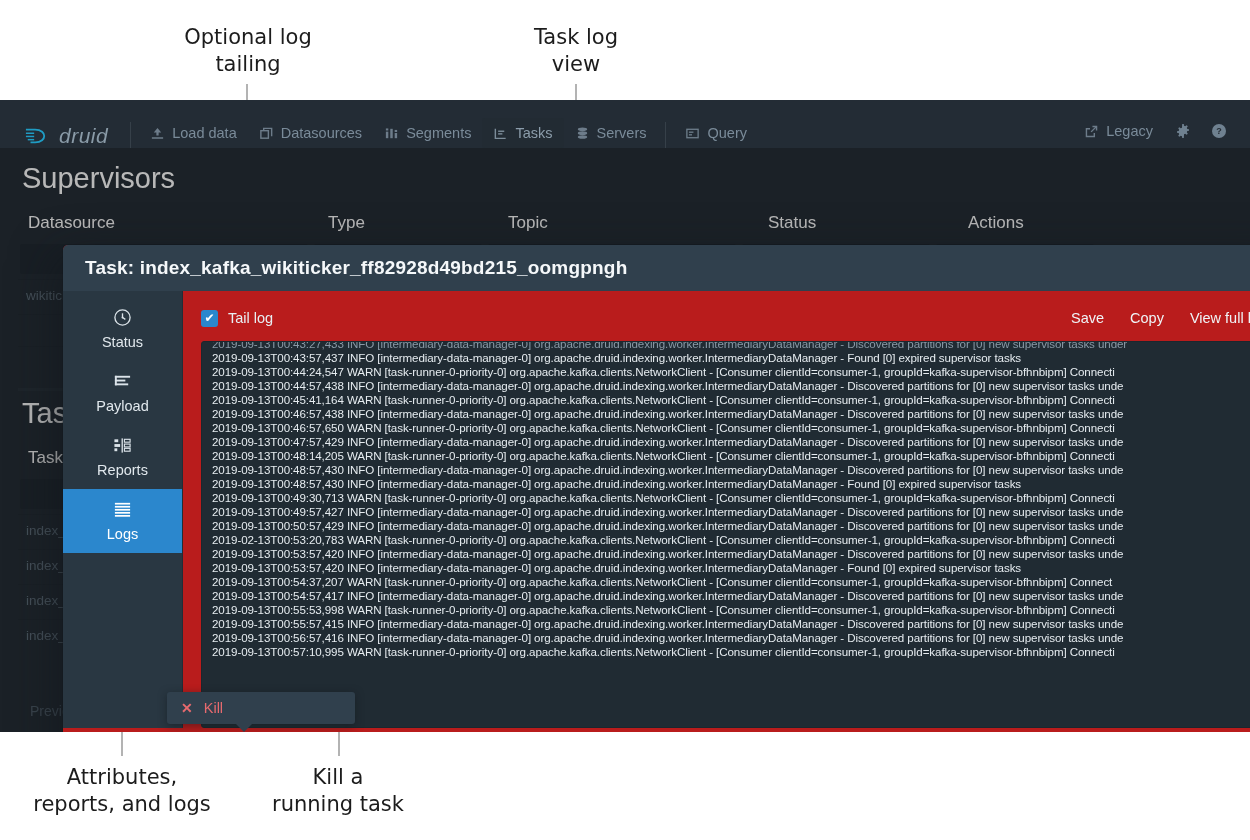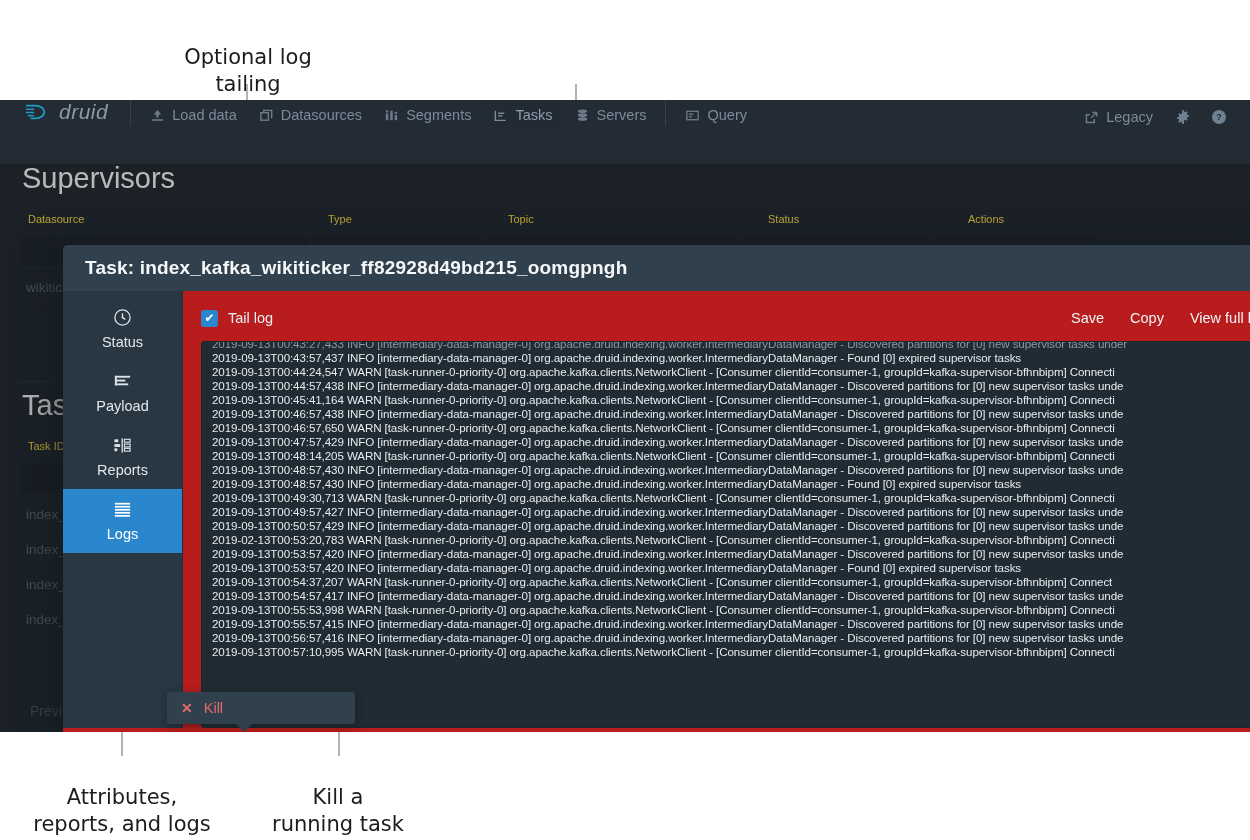--- a/index.html
+++ b/index.html
@@ -15,21 +15,20 @@
 
   
   .annot-text {
     position: absolute;
     color: #1c1c1c;
     font-family: "DejaVu Sans", sans-serif;
     font-size: 21px;
     line-height: 27px;
     text-align: center;
     white-space: pre-line;
-    margin-top: 20px;
   }
   .leader {
     position: absolute;
     background: #b3b3b3;
     width: 2px;
   }
   .leader-dot {
     position: absolute;
     width: 11px; height: 11px;
     border-radius: 50%;
@@ -41,23 +40,23 @@
     position: absolute;
     left: 0; top: 100px;
     width: 1250px; height: 632px;
     background: #1b2127;
     overflow: hidden;
   }
 
   
   .navbar {
     position: absolute; left: 0; top: 0;
-    width: 100%; height: 64px;
+    width: 100%; height: 48px;
     background: #232c35;
-    display: flex; align-items: flex-start;
+    display: flex; align-items: flex-end;
     padding: 0 14px;
   }
   .brand { display: flex; align-items: center; gap: 9px; margin-right: 6px; padding: 0 8px; }
   .brand-logo { width: 28px; height: 22px; }
   .brand-name { color: #8a9ba8; font-size: 21px; font-style: italic; letter-spacing: .5px; }
   .nav-sep { width: 1px; height: 26px; background: #364049; margin: 0 8px; }
   .nav-item {
     display: flex; align-items: center; gap: 7px;
     padding: 7px 11px; border-radius: 3px;
     color: #7a8b99; font-size: 14.5px; white-space: nowrap;
@@ -69,21 +68,21 @@
   .icon-btn { width: 34px; height: 34px; display: flex; align-items: center; justify-content: center; color: #6f8190; }
 
   
   .page {
     position: absolute; left: 0; top: 48px; right: 0; bottom: 0;
     padding: 10px 18px 0 18px;
     filter: brightness(.72);
   }
   .sec-title { color: #ffffff; font-size: 29px; margin: 4px 0 12px 4px; }
   .tbl-head { display: flex; gap: 0; padding: 0 2px; }
-  .tbl-head > div { color: #fde047; font-size: 11px; padding: 6px 8px; }
+  .tbl-head > div { color: #ffffff; font-size: 17px; padding: 6px 8px; }
   .filter-row { display: flex; padding: 2px 2px; }
   .filter-row > div { height: 30px; margin: 3px 6px 3px 0; background: #212a32; border-radius: 2px; }
   .tbl-row { display: flex; border-top: 1px solid #232b33; }
   .tbl-row > div { color: #5f6e7a; font-size: 13.5px; padding: 8px 8px; overflow: hidden; white-space: nowrap; }
   .wrench { color: #2f6f9f; font-size: 15px; }
   .divider { height: 3px; background: #2a333c; margin: 10px 0 6px; }
   .pagination {
     position: absolute; left: 0; right: 0; bottom: 8px;
     display: flex; align-items: center; color: #4f5d69; font-size: 14px;
     padding: 0 30px;
@@ -214,20 +213,22 @@
   <div class="leader-dot" style="left:570px; top:296px;"></div>
 
   <div class="leader" style="left:121px; top:446px; height:310px;"></div>
   <div class="leader-dot" style="left:116px; top:441px;"></div>
 
   <div class="leader" style="left:338px; top:614px; height:142px;"></div>
   <div class="leader-dot" style="left:333px; top:609px;"></div>
 
   <div class="annot-text" style="left:148px; top:24px; width:200px;">Optional log
 tailing</div>
+  <div class="annot-text" style="left:476px; top:24px; width:200px;">Task log
+view</div>
   <div class="annot-text" style="left:-3px; top:764px; width:250px;">Attributes,
 reports, and logs</div>
   <div class="annot-text" style="left:238px; top:764px; width:200px;">Kill a
 running task</div>
 
   <div class="app">
 
     <div class="navbar">
       <div class="brand">
         <span class="brand-logo">

